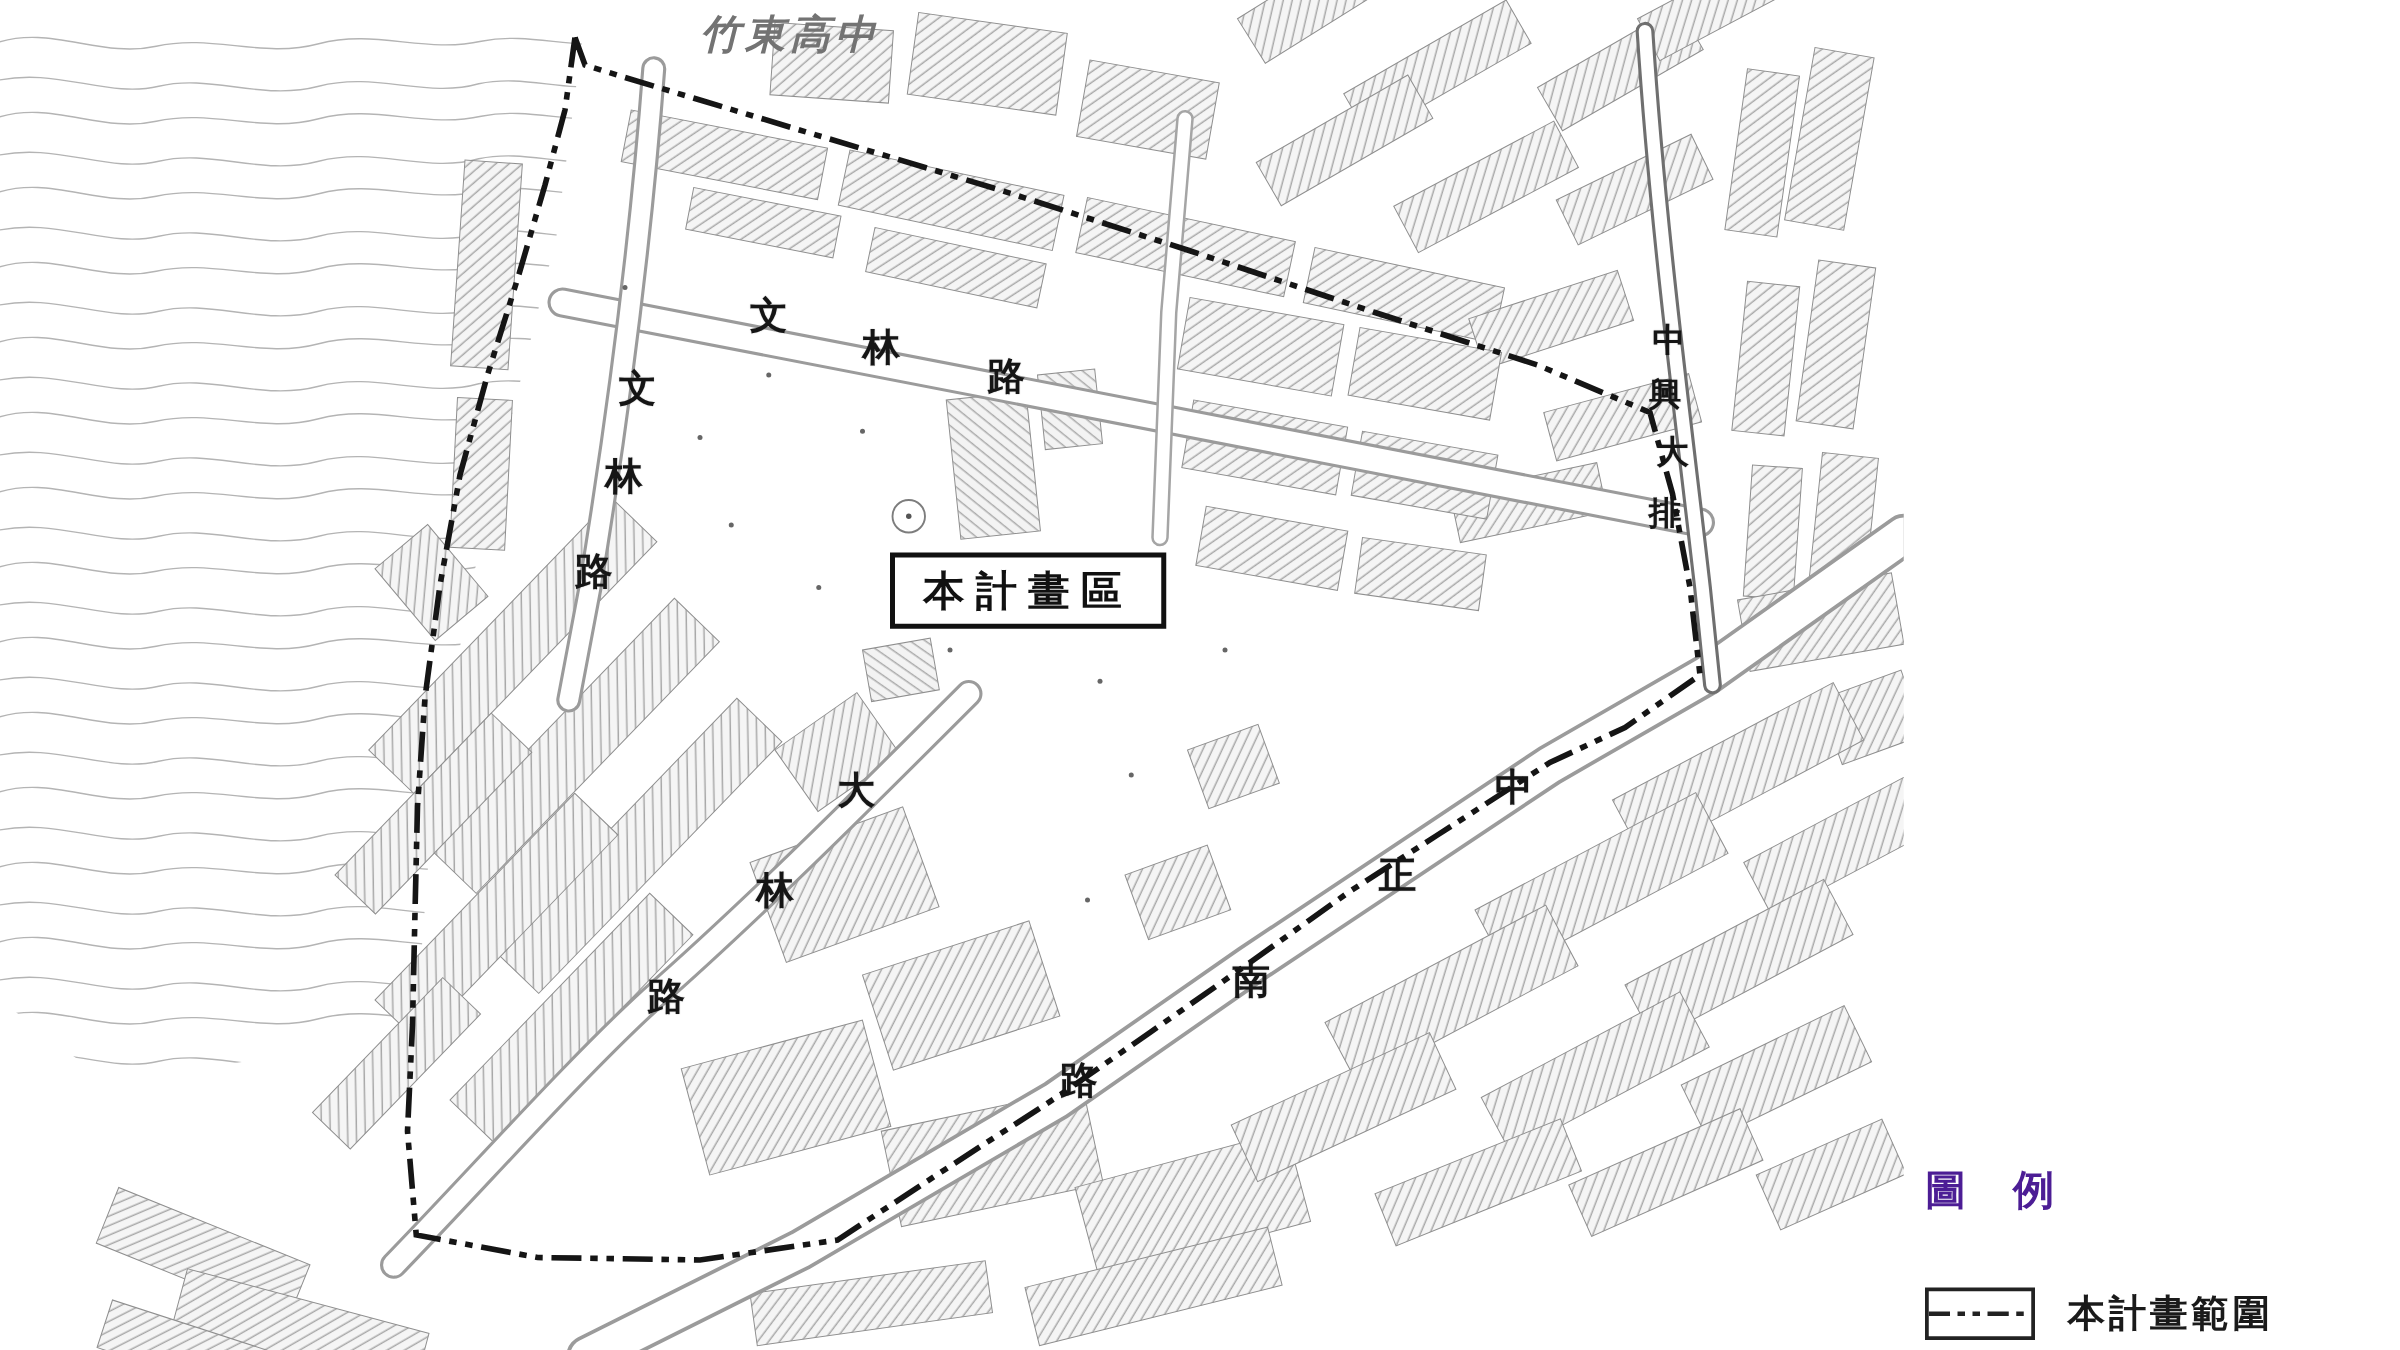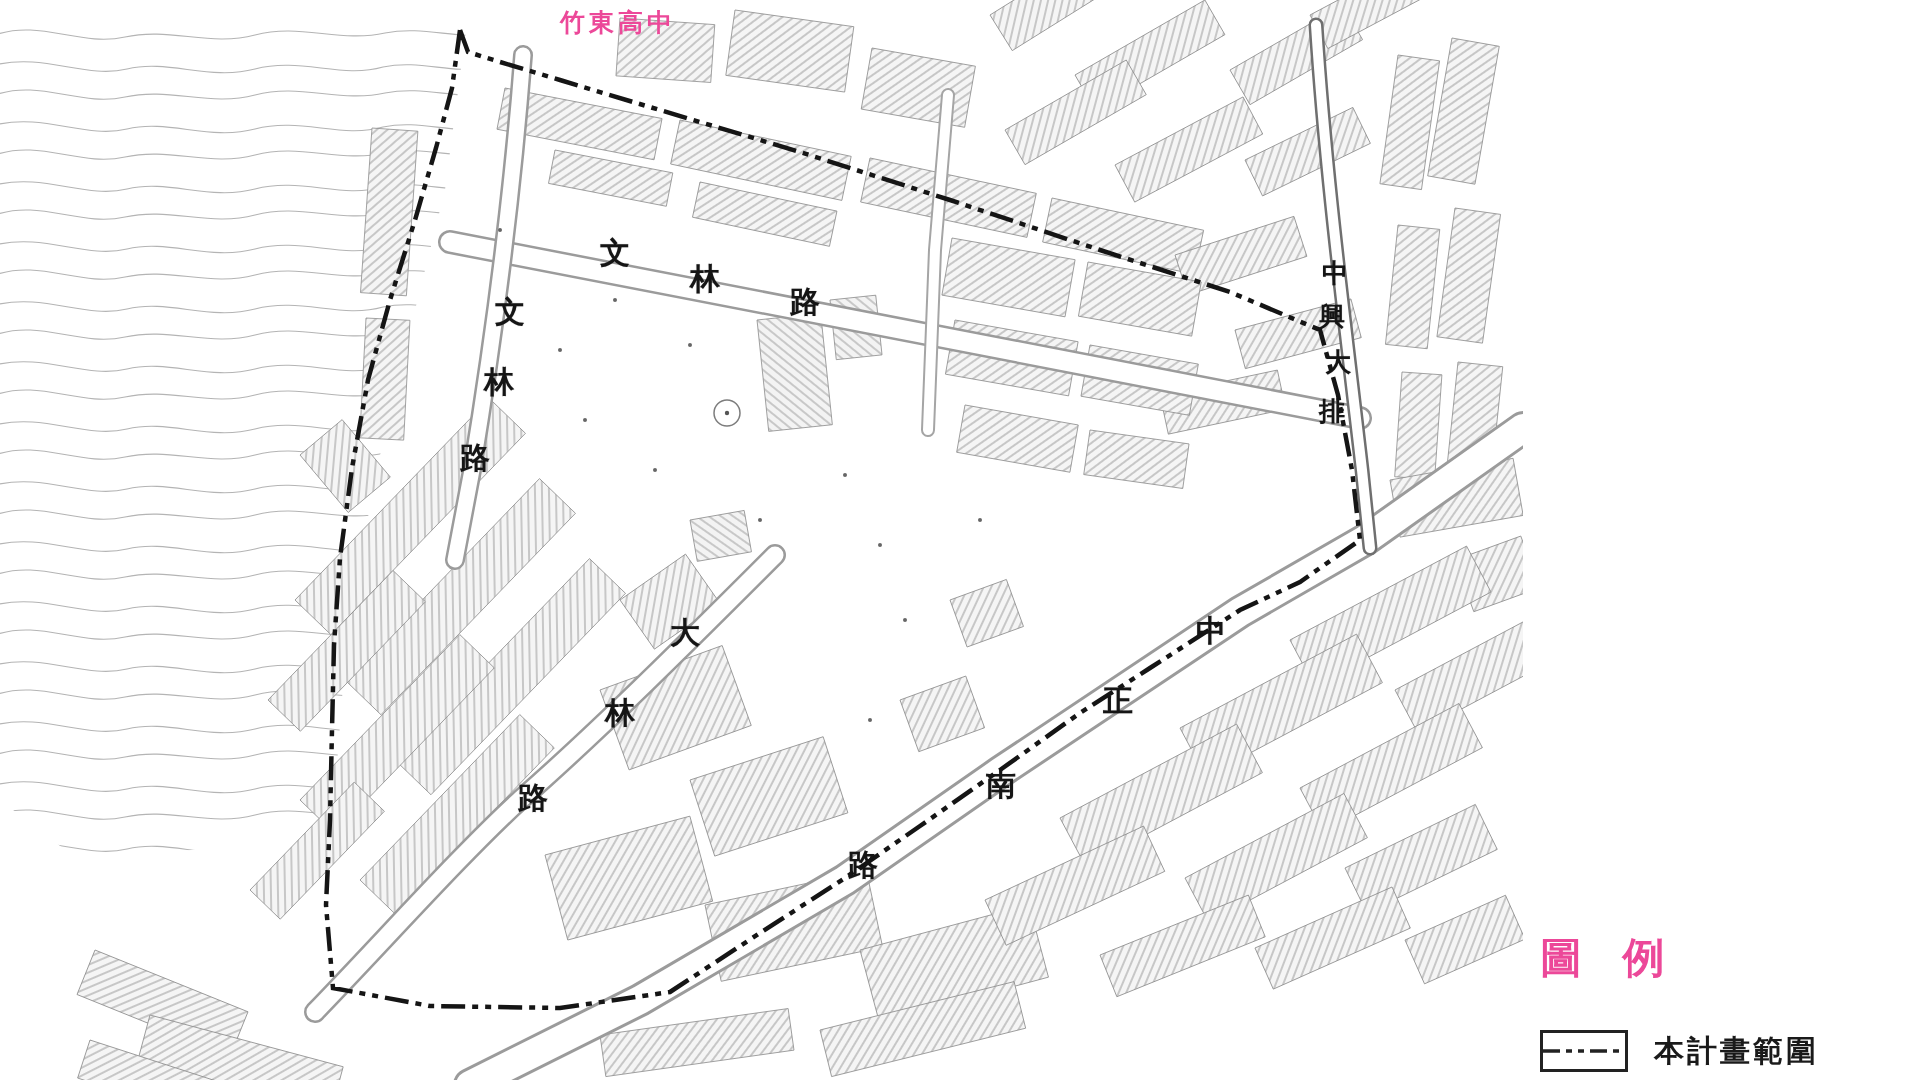--- a/index.html
+++ b/index.html
@@ -2,32 +2,32 @@
 <html><head>
 <meta charset="utf-8">
 <style>
   html,body{margin:0;padding:0;background:#fff;}
   .page{position:relative;width:1920px;height:1080px;background:#ffffff;overflow:hidden;
         font-family:"DejaVu Serif","Liberation Serif",serif;}
   .map-svg{position:absolute;left:0;top:0;}
   .char{position:absolute;font-weight:bold;font-size:30px;color:#151515;line-height:1;
         text-shadow:0 0 1px rgba(0,0,0,.35);}
   .char.small{font-size:26px;}
-  .school{position:absolute;left:560px;top:6px;font-weight:bold;font-size:25px;color:#ec4899;
-          letter-spacing:4px;white-space:nowrap;}
+  .school{position:absolute;left:560px;top:6px;font-weight:bold;font-size:32px;color:#737373;
+          letter-spacing:4px;white-space:nowrap;font-style:italic;}
   .case-box{position:absolute;left:138px;top:310px;width:200px;height:137px;
             background:rgba(255,255,255,.96);border:3px solid #111;box-sizing:border-box;
             text-align:center;font-weight:bold;font-size:25px;color:#1d1d1d;
             display:flex;flex-direction:column;justify-content:center;gap:8px;letter-spacing:2px;}
   .plan-box{position:absolute;left:712px;top:442px;width:221px;height:61px;
             background:rgba(255,255,255,.97);border:4px solid #111;box-sizing:border-box;
             text-align:center;font-weight:bold;font-size:33px;color:#111;letter-spacing:9px;
             line-height:54px;white-space:nowrap;}
   .legend{position:absolute;left:1540px;top:930px;width:370px;}
-  .legend-title{font-size:42px;font-weight:bold;color:#ec4899;word-spacing:22px;letter-spacing:2px;}
+  .legend-title{font-size:33px;font-weight:bold;color:#4c1d95;word-spacing:22px;letter-spacing:2px;}
   .legend-item{position:absolute;left:0;top:100px;display:flex;align-items:center;}
   .legend-symbol{display:inline-block;width:88px;height:42px;border:3px solid #222;
                  box-sizing:border-box;background:#fff;position:relative;}
   .legend-symbol svg{position:absolute;left:0;top:0;}
   .legend-label{font-size:30px;font-weight:bold;color:#1a1a1a;margin-left:26px;letter-spacing:3px;
                 white-space:nowrap;}
 </style>
 </head>
 <body>
 
@@ -234,20 +234,21 @@
   <div class="char" style="left:1103px;top:686px">正</div>
   <div class="char" style="left:986px;top:770px">南</div>
   <div class="char" style="left:848px;top:850px">路</div>
 
   <div class="char small" style="left:1322px;top:260px">中</div>
   <div class="char small" style="left:1319px;top:303px">興</div>
   <div class="char small" style="left:1325px;top:349px">大</div>
   <div class="char small" style="left:1319px;top:398px">排</div>
 
 
+  <div class="plan-box">本計畫區</div>
 
   <div class="legend">
     <div class="legend-title">圖 例</div>
     <div class="legend-item">
       <span class="legend-symbol">
         <svg width="82" height="36" viewBox="0 0 82 36">
           <line x1="0" y1="18" x2="82" y2="18" stroke="#222" stroke-width="3.5" stroke-dasharray="17 6 6 6 6 6"></line>
         </svg>
       </span>
       <span class="legend-label">本計畫範圍</span>

